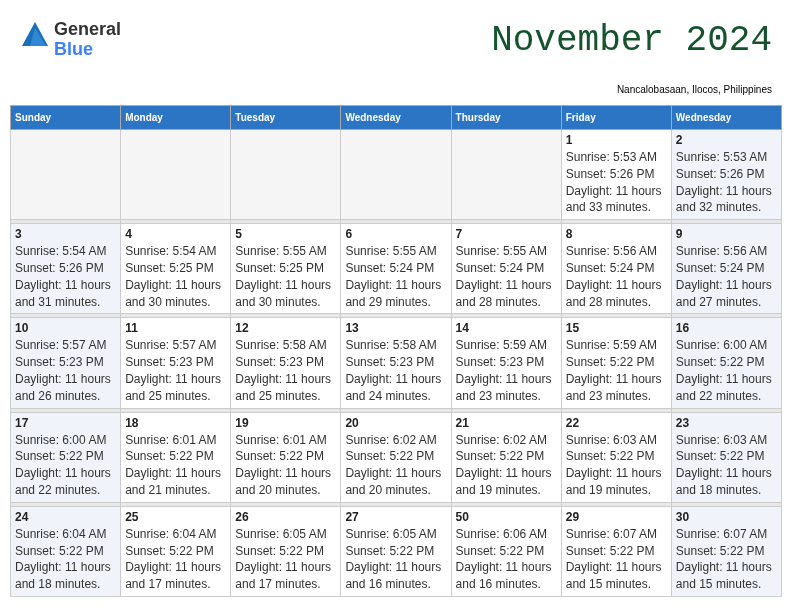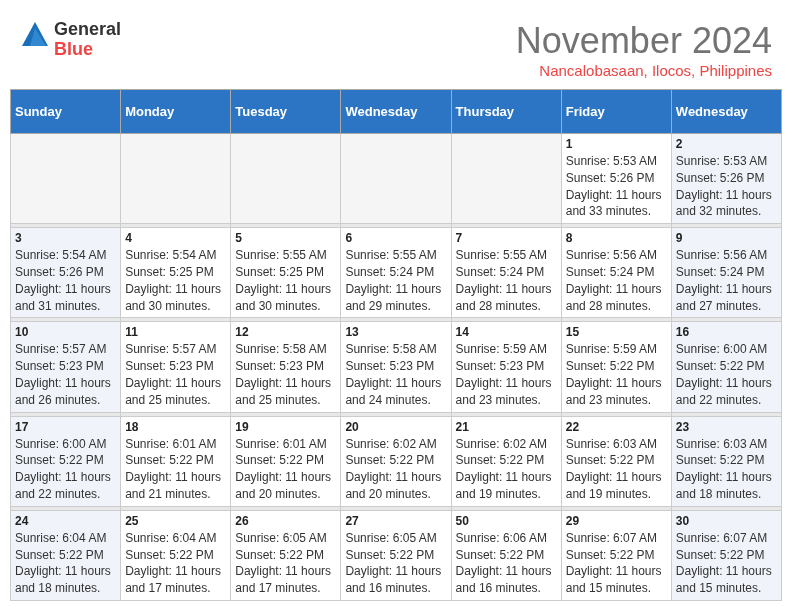--- a/index.html
+++ b/index.html
@@ -26,50 +26,52 @@
       line-height: 1.1;
     }
     .logo-general {
       font-size: 18px;
       font-weight: bold;
       color: #333;
     }
     .logo-blue {
       font-size: 18px;
       font-weight: bold;
-      color: #ef4444;
+      color: #3b82f6;
     }
     .logo-icon {
       width: 30px;
       height: 30px;
       margin-right: 4px;
     }
     .title-block {
       text-align: right;
     }
     .month-title {
       font-size: 36px;
       font-weight: normal;
-      color: #737373;
+      color: #14532d;
+      font-family: Liberation Mono, monospace;
     }
     .location {
-      font-size: 15px;
-      color: #ef4444;
+      font-size: 10px;
+      color: #000000;
+      margin-top: 23px;
     }
     .calendar {
       width: 100%;
       border-collapse: collapse;
       margin-top: 5px;
     }
     .calendar th {
       background-color: #2b75c4;
       color: #fff;
-      font-size: 13px;
+      font-size: 10px;
       font-weight: bold;
-      padding: 14px 4px;
+      padding: 6px 4px;
       border: 1px solid #aaa;
       text-align: left;
     }
     .calendar td {
       border: 1px solid #ccc;
       vertical-align: top;
       padding: 3px 4px;
       font-size: 10.5px;
       color: #333;
       width: 14.28%;

